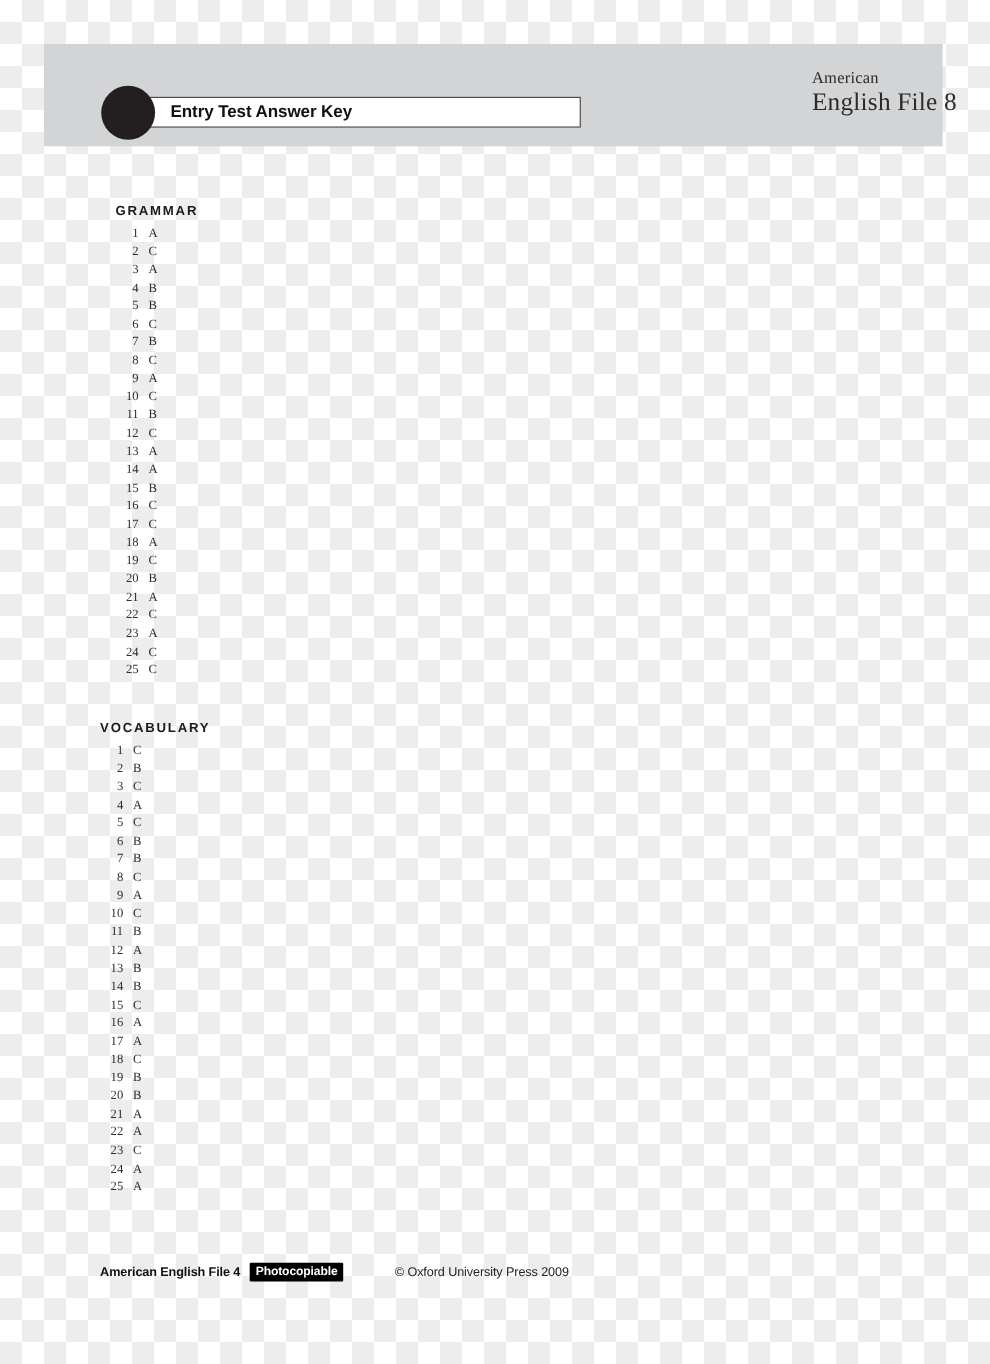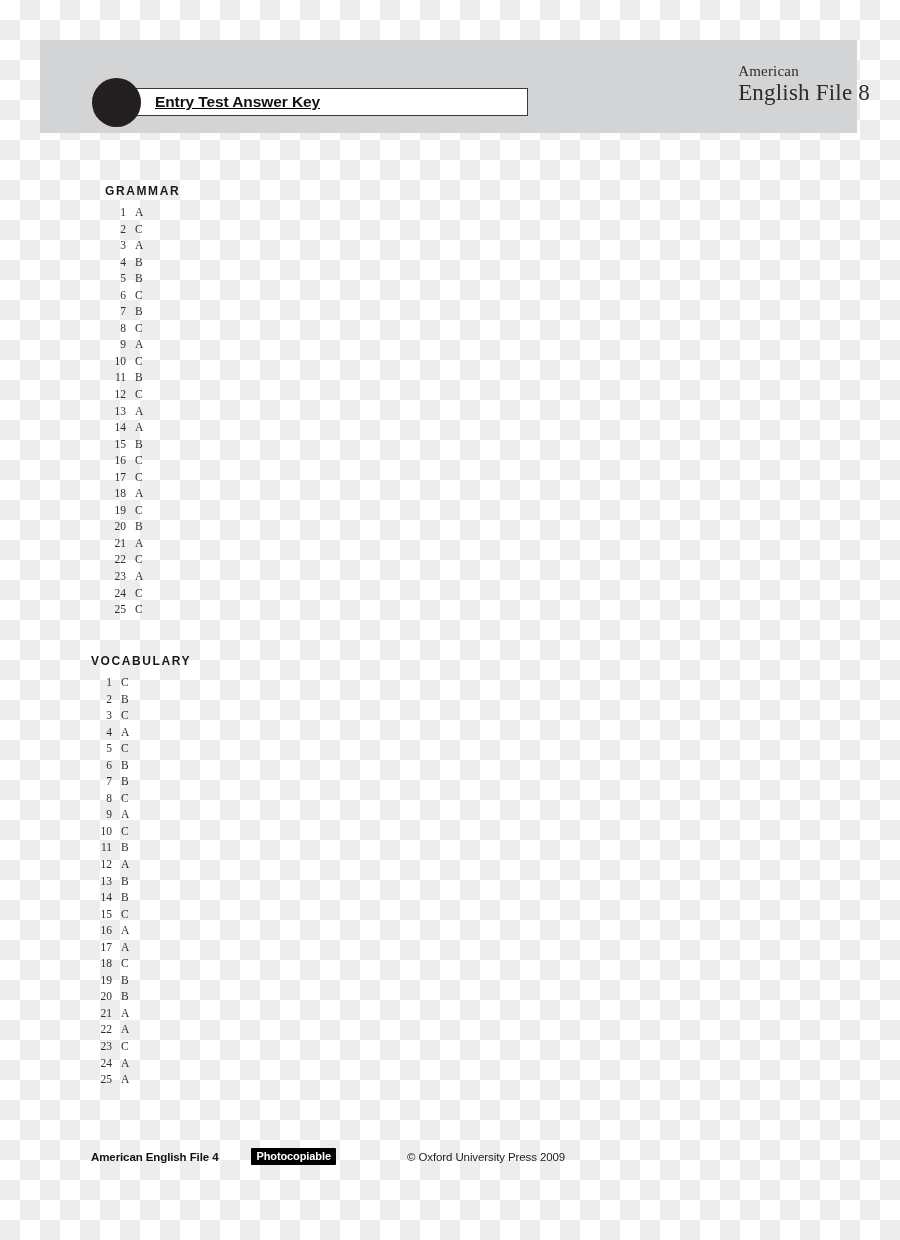--- a/index.html
+++ b/index.html
@@ -40,21 +40,20 @@
 
   .title-box {
     position:absolute;
     left:122px; top:88px;
     width:406px; height:28px;
     background:#ffffff;
     border:1.5px solid #3a3a3a;
     z-index:2;
     display:flex;
     align-items:center;
-    text-decoration:underline;
   }
 
   .title-text {
     margin-left:32px;
     font-size:15.5px;
     font-weight:bold;
     color:#111111;
     letter-spacing:-0.1px;
     white-space:nowrap;
   }
@@ -102,21 +101,20 @@
     font-size:11.5px;
   }
 
   
   .footer {
     position:absolute;
     left:91px; top:1148px;
     display:flex;
     align-items:center;
     white-space:nowrap;
-    gap:24px;
   }
   .footer-brand {
     font-size:11.5px;
     font-weight:bold;
     color:#111111;
     letter-spacing:-0.1px;
   }
   .footer-badge {
     margin-left:9px;
     background:#000000;

